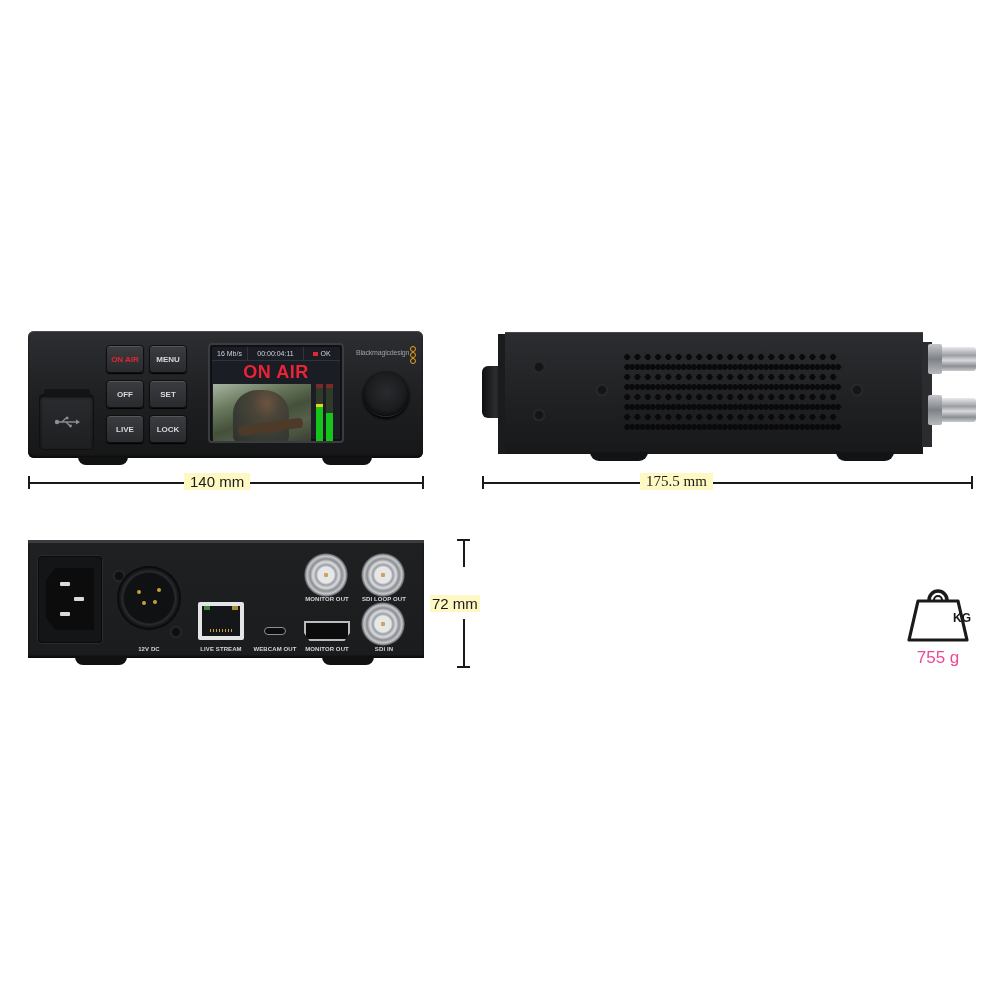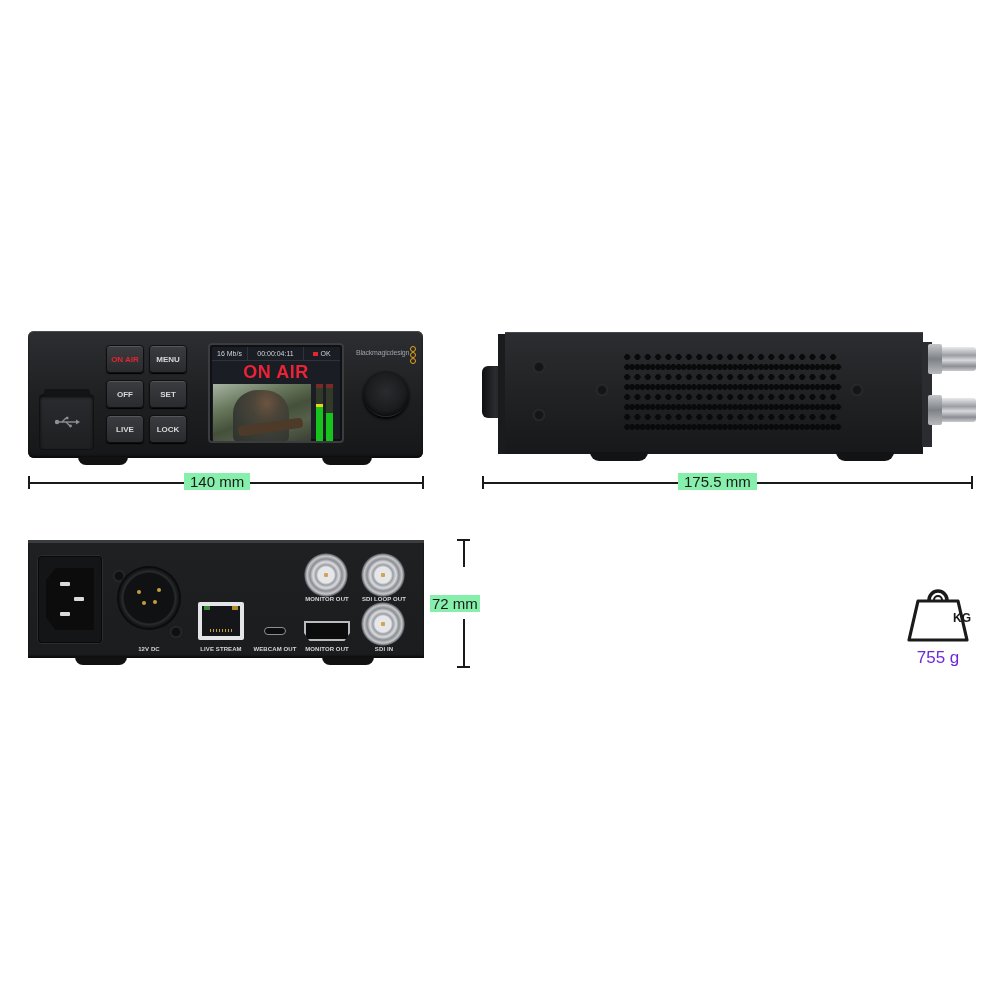--- a/index.html
+++ b/index.html
@@ -84,25 +84,25 @@
          background: repeating-linear-gradient(90deg,#c79f3e 0 1.5px, transparent 1.5px 3px); }
   .usbc { left: 236px; top: 84px; width: 22px; height: 8px; border-radius: 4px; background:#0d0d0e; border:1.5px solid #8c8f94; }
   .hdmi { left: 276px; top: 78px; width: 46px; height: 20px; background:#0c0c0d; border:2px solid #b8bbbf;
           clip-path: polygon(0 0, 100% 0, 100% 60%, 88% 100%, 12% 100%, 0 60%); }
   .bnc-rear { width: 44px; height: 44px; border-radius: 50%;
          background: radial-gradient(circle, #d2a15a 0 2px, #e6e7e9 2.5px 8px, #9a9da2 10px, #dcdde0 13px, #8a8d92 16px, #c7c9cc 19px, #6d7075 21px, #2a2b2d 22px); }
   .rear-label { font-size: 6px; font-weight: bold; color: #d4d6d9; letter-spacing: 0.1px; white-space:nowrap; text-align:center; }
 
   
   .dim-line { background: #1a1a1a; }
-  .dim-label { font-size: 15px; color: #1a1a1a; background:#86efac; padding: 0 6px; white-space: nowrap; }
+  .dim-label { font-size: 15px; color: #1a1a1a; background:#fef9c3; padding: 0 6px; white-space: nowrap; }
 
   
   .weight { left: 905px; top: 586px; width: 66px; height: 58px; }
-  .weight-label { left: 905px; top: 648px; width: 66px; text-align:center; font-size: 17px; color:#6d28d9; }
+  .weight-label { left: 905px; top: 648px; width: 66px; text-align:center; font-size: 17px; color:#ec4899; }
 </style>
 </head>
 <body>
 
 <div class="abs front">
   <div class="abs usb">
     <div class="usb-top"></div>
     <svg width="26" height="12" viewBox="0 0 26 12">
       <circle cx="3" cy="6" r="2.2" fill="#8d9096"></circle>
       <line x1="3" y1="6" x2="22" y2="6" stroke="#8d9096" stroke-width="1.4"></line>
@@ -179,21 +179,21 @@
 <div class="abs side-foot" style="left:836px;top:452px;width:58px;"></div>
 
 <div class="abs dim-line" style="left:28px;top:482px;width:395px;height:1.5px;"></div>
 <div class="abs dim-line" style="left:28px;top:476px;width:1.5px;height:13px;"></div>
 <div class="abs dim-line" style="left:422px;top:476px;width:1.5px;height:13px;"></div>
 <div class="abs dim-label" style="left:184px;top:473px;">140 mm</div>
 
 <div class="abs dim-line" style="left:482px;top:482px;width:490px;height:1.5px;"></div>
 <div class="abs dim-line" style="left:482px;top:476px;width:1.5px;height:13px;"></div>
 <div class="abs dim-line" style="left:971px;top:476px;width:1.5px;height:13px;"></div>
-<div class="abs dim-label" style="left:678px;top:473px;">175.5 mm</div>
+<div class="abs dim-label" style="left:640px;top:473px;font-family:Liberation Serif, serif;">175.5 mm</div>
 
 <div class="abs rear">
   <div class="abs iec">
     <div class="iec-inner">
       <div class="pin" style="left:14px;top:14px;"></div>
       <div class="pin" style="left:28px;top:29px;"></div>
       <div class="pin" style="left:14px;top:44px;"></div>
     </div>
   </div>
   <div class="abs rear-screw" style="left:85px;top:27px;"></div>

